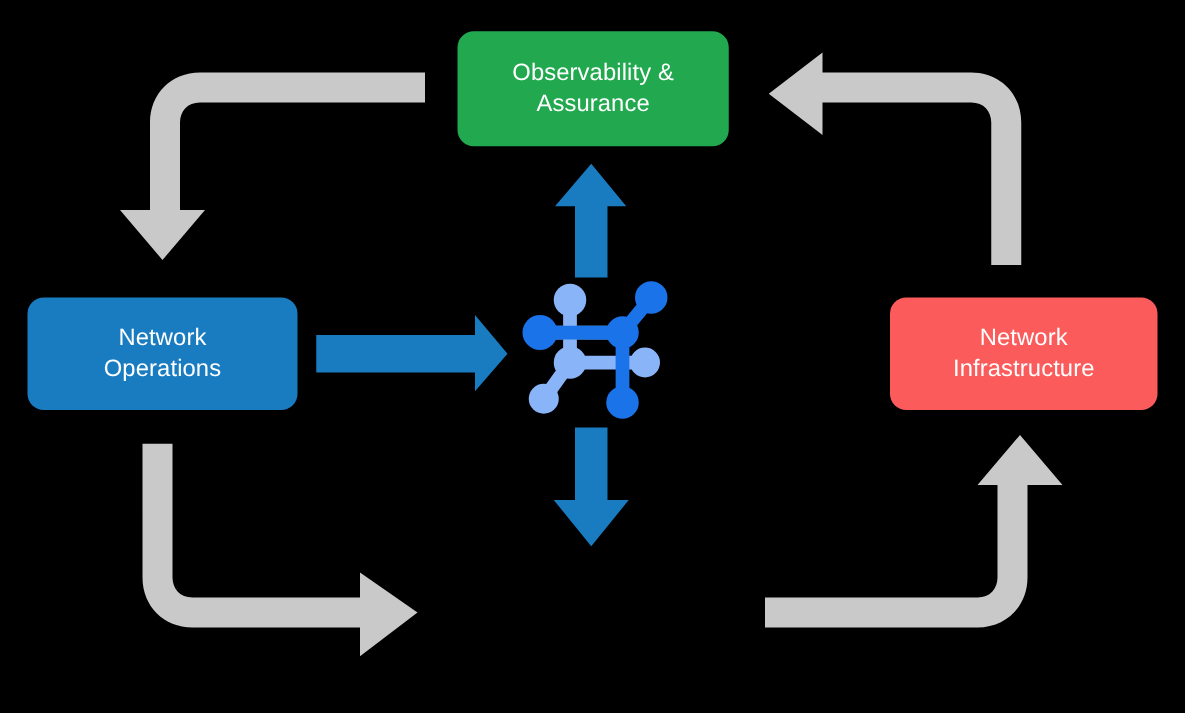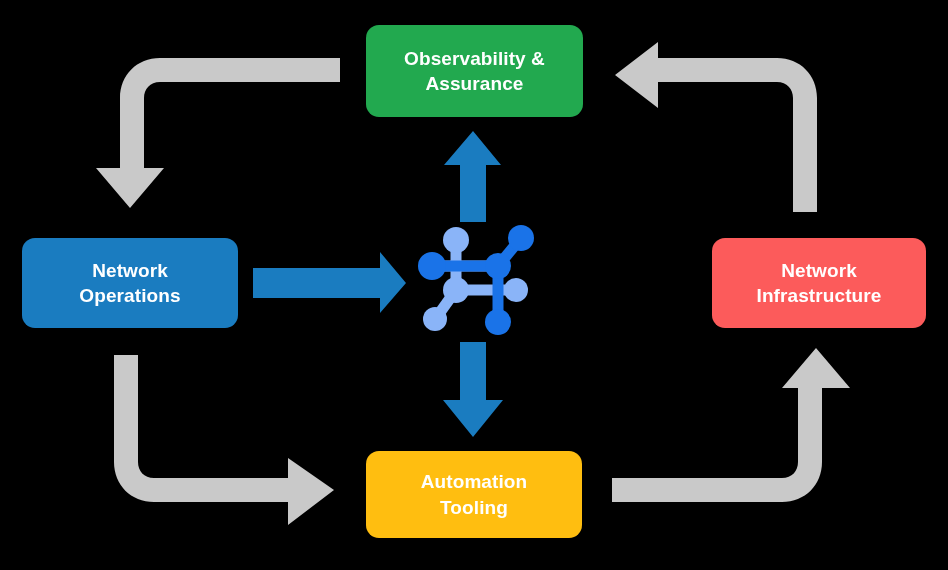--- a/index.html
+++ b/index.html
@@ -22,21 +22,21 @@
   .node-box {
     position: absolute;
     border-radius: 13px;
     display: flex;
     align-items: center;
     justify-content: center;
     text-align: center;
     color: #ffffff;
     font-size: 19px;
     line-height: 1.32;
-    font-weight: 700;
+    font-weight: 400;
     letter-spacing: 0.1px;
     box-sizing: border-box;
     padding: 4px 10px;
   }
   #box-observability {
     left: 366px;
     top: 25px;
     width: 217px;
     height: 92px;
     background: #22a94f;
@@ -191,18 +191,14 @@
   <div class="node-box" id="box-network-operations">
     <span class="node-label">Network
 Operations</span>
   </div>
 
   <div class="node-box" id="box-network-infrastructure">
     <span class="node-label">Network
 Infrastructure</span>
   </div>
 
-  <div class="node-box" id="box-automation-tooling">
-    <span class="node-label">Automation
-Tooling</span>
-  </div>
 
 </div>
 
 </body></html>

